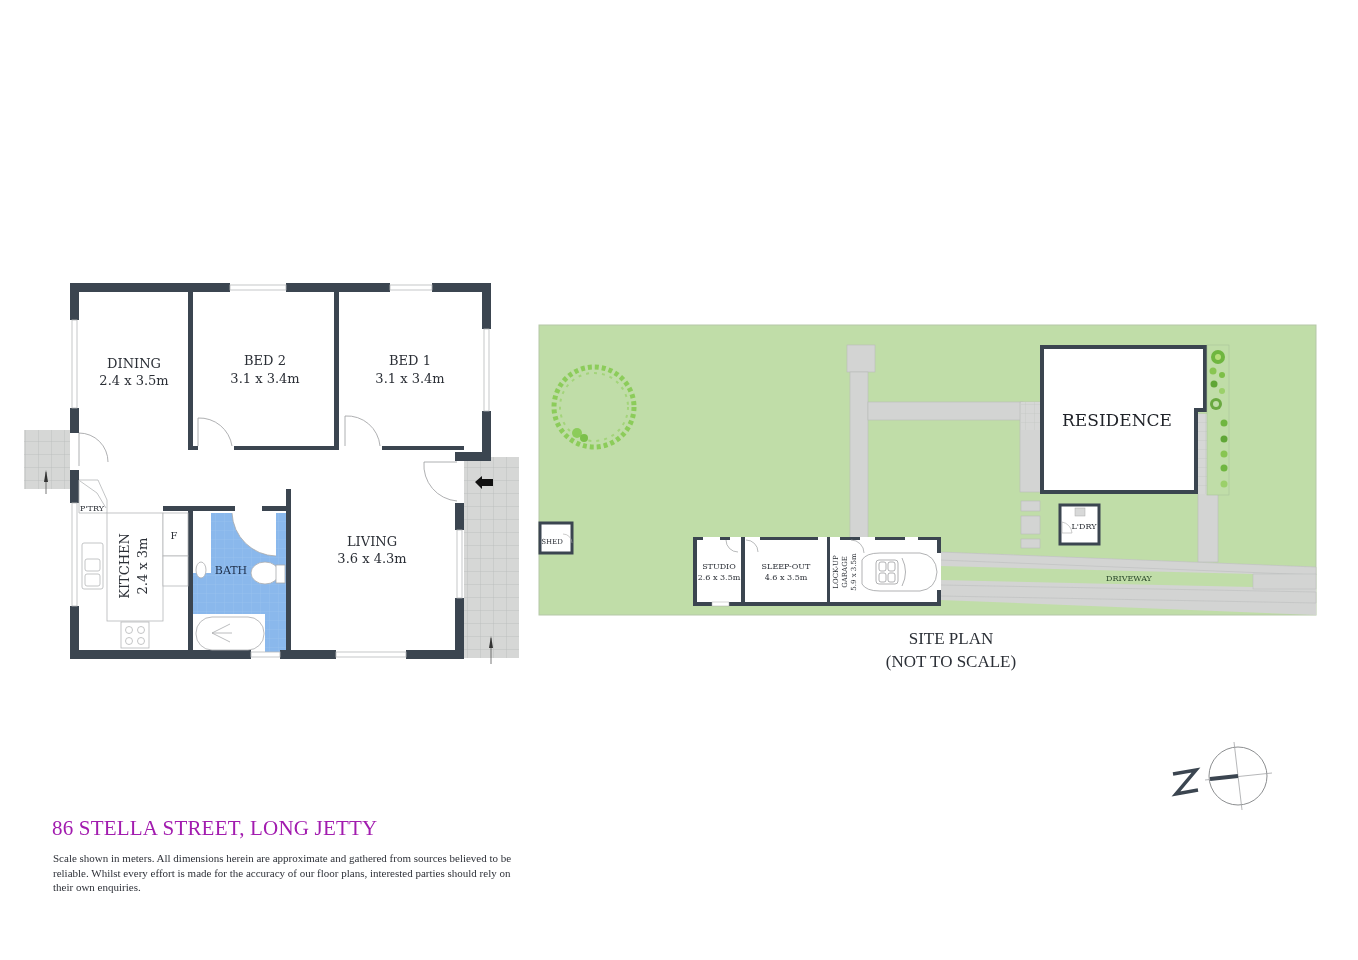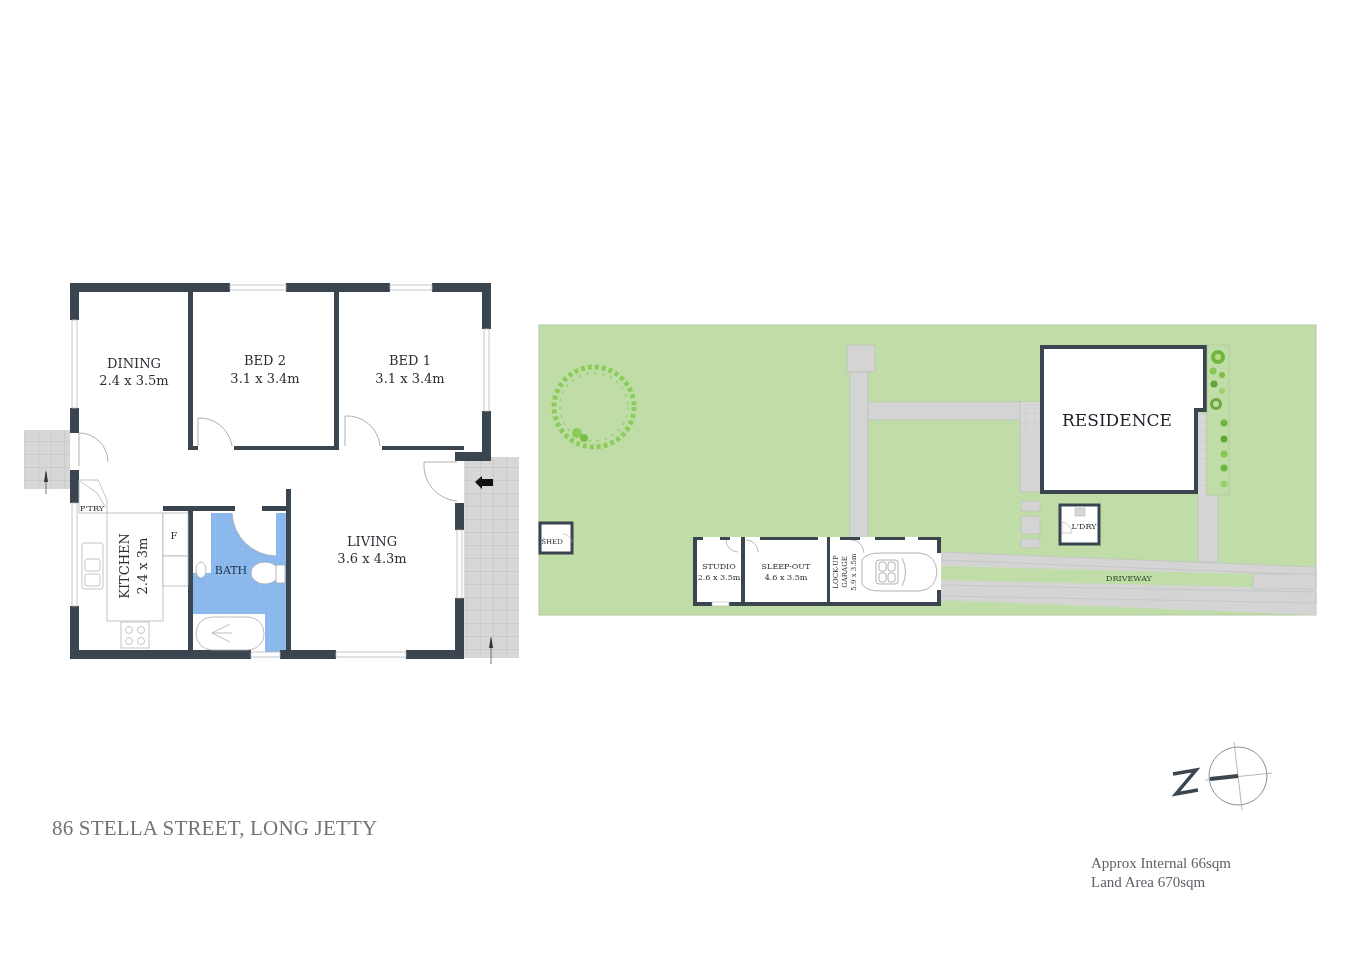--- a/index.html
+++ b/index.html
@@ -1,21 +1,21 @@
 <!DOCTYPE html>
 <html><head>
 <meta charset="utf-8">
 <style>
   html, body { margin: 0; padding: 0; background: #ffffff; }
   body { width: 1358px; height: 960px; position: relative; overflow: hidden;
          font-family: "DejaVu Serif", "Liberation Serif", serif; color: #2b2f36; }
   .stage { position: absolute; left: 0; top: 0; width: 1358px; height: 960px; border-radius: 28px; }
   svg text { font-family: "DejaVu Serif", "Liberation Serif", serif; }
   .address { position: absolute; left: 52px; top: 816px; font-size: 21px; letter-spacing: 0.2px;
-             font-family: "Liberation Serif", "DejaVu Serif", serif; color: #737373; }
+             font-family: "Liberation Serif", "DejaVu Serif", serif; color: #a21caf; }
   .disclaimer { position: absolute; left: 53px; top: 851px; width: 480px; font-size: 11px; line-height: 14.5px;
                 font-family: "Liberation Serif", "DejaVu Serif", serif; color: #2e3138; }
   .area { position: absolute; left: 1091px; top: 854px; font-size: 15px; line-height: 19px;
           font-family: "Liberation Serif", "DejaVu Serif", serif; color: #5d6168; }
   .site-caption { position: absolute; left: 851px; top: 627px; width: 200px; text-align: center;
                   font-size: 17px; line-height: 23px; font-family: "Liberation Serif", "DejaVu Serif", serif; color: #2b2f36; }
 </style>
 </head>
 <body>
 
@@ -266,19 +266,20 @@
 
   <g>
     <circle cx="1238" cy="776" r="29" fill="none" stroke="#8c8e90" stroke-width="1"></circle>
     <line x1="1234" y1="742" x2="1242" y2="810" stroke="#a3a5a7" stroke-width="0.8"></line>
     <line x1="1205" y1="780" x2="1272" y2="773" stroke="#a3a5a7" stroke-width="0.8"></line>
     <line x1="1210" y1="779" x2="1238" y2="776" stroke="#3b4550" stroke-width="4"></line>
     <path d="M1173 774 L1196 770 L1176 794 L1198 790" fill="none" stroke="#3b4550" stroke-width="3.5"></path>
   </g>
 </svg>
 
+<div class="site-caption">
+  <div>SITE PLAN</div>
+  <div>(NOT TO SCALE)</div>
+</div>
 
 <div class="address">86 STELLA STREET, LONG JETTY</div>
-<div class="area">
-  <div>Approx Internal 66sqm</div>
-  <div>Land Area 670sqm</div>
+<div class="disclaimer">Scale shown in meters. All dimensions herein are approximate and gathered from sources believed to be  reliable. Whilst every effort is made for the accuracy of our floor plans, interested parties should rely on their own enquiries.</div>
 </div>
-</div>
 
 </body></html>

